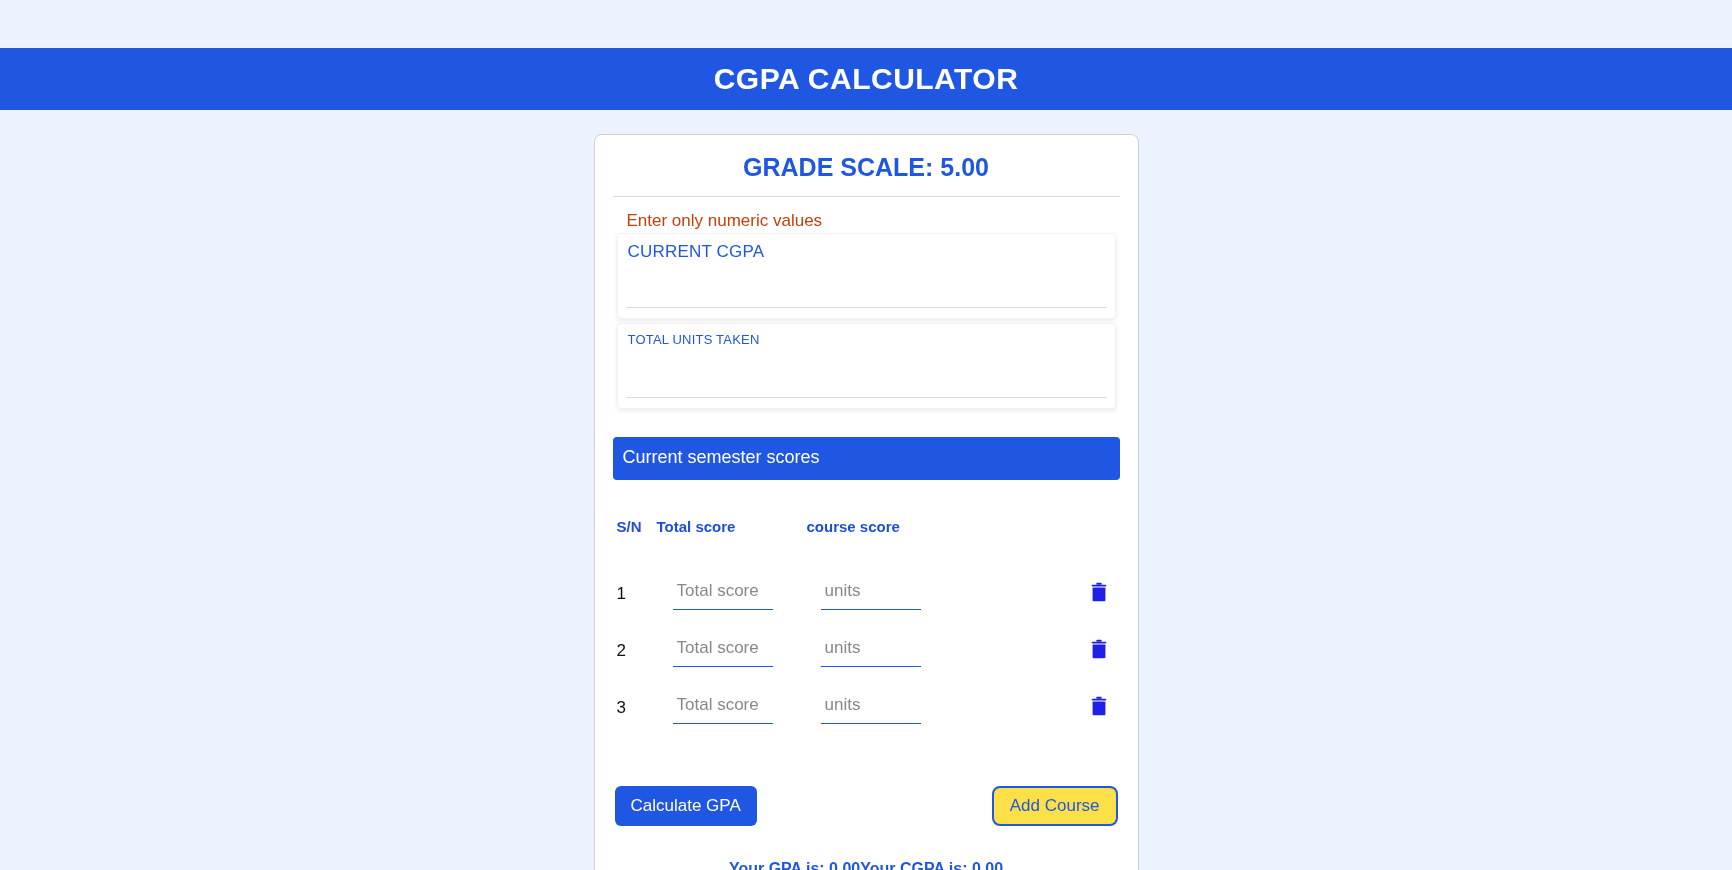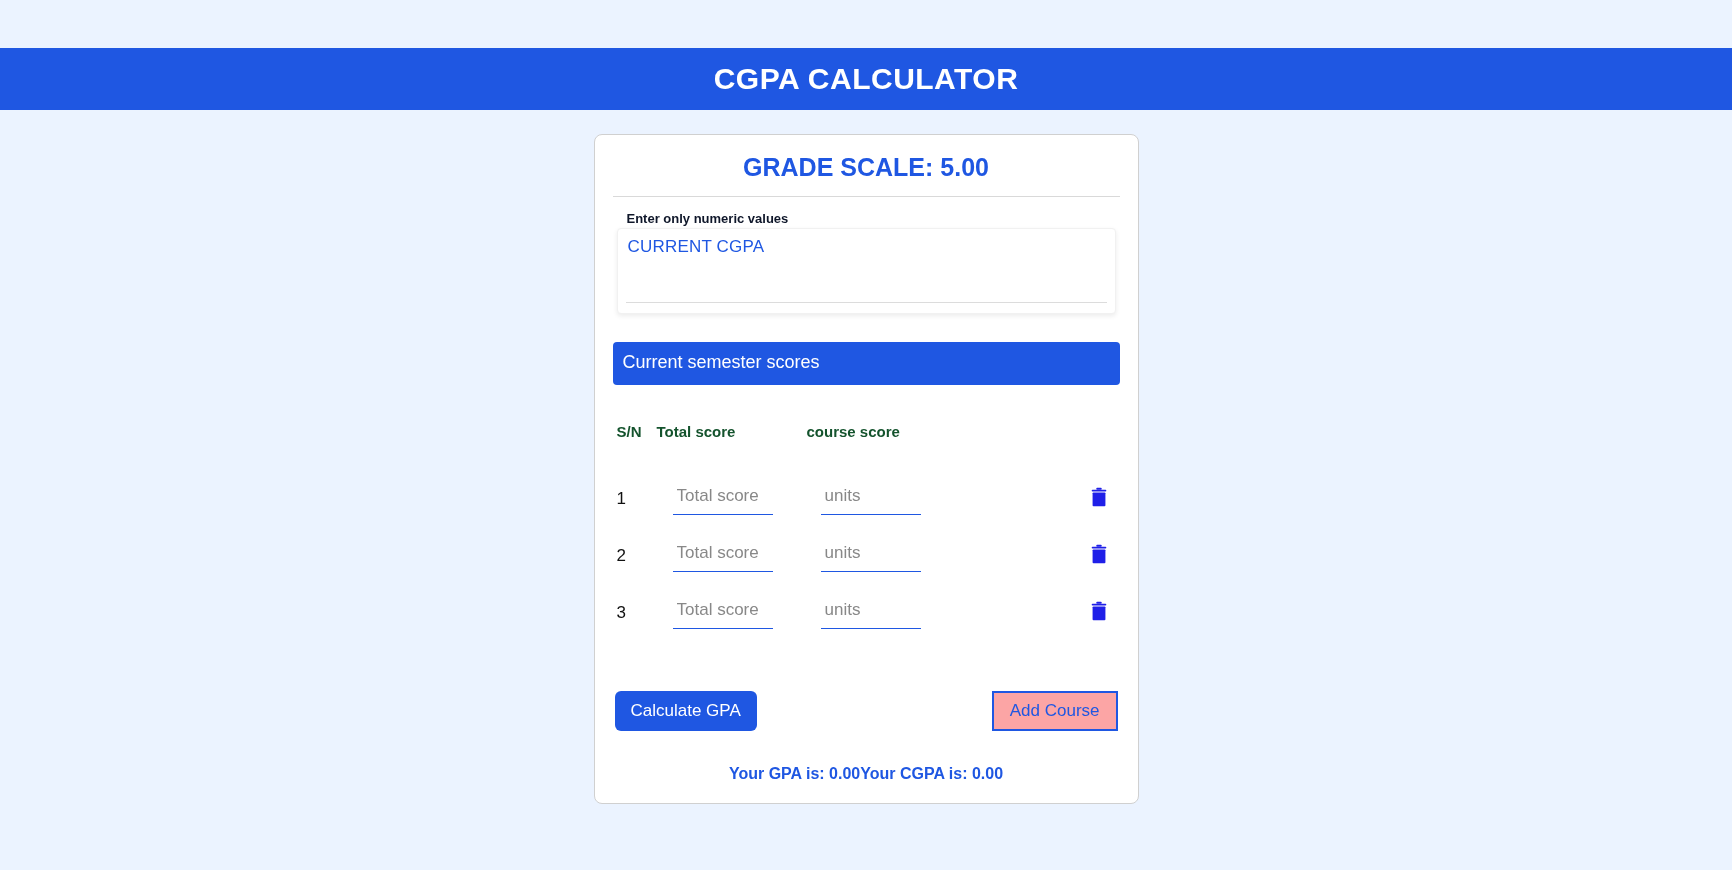--- a/index.html
+++ b/index.html
@@ -38,25 +38,24 @@
       font-size: 25px;
       font-weight: 800;
       padding-bottom: 14px;
     }
     hr.sep {
       border: none;
       border-top: 1px solid #d9d9d9;
       margin-bottom: 14px;
     }
     .warning {
-      color: #0f172a;
-      font-size: 13px;
+      color: #c2410c;
+      font-size: 17px;
       margin-bottom: 2px;
       padding-left: 14px;
-      font-weight: bold;
     }
     .input-pair {
       display: flex;
       gap: 4px;
       justify-content: space-between;
       padding: 0 4px;
       flex-direction: column;
     }
     .material-input {
       flex: 1;
@@ -98,21 +97,21 @@
       font-size: 18px;
       padding: 10px 10px 12px;
       border-radius: 4px;
       margin-top: 28px;
     }
     .table-head {
       display: flex;
       padding: 38px 4px 10px;
       font-size: 15px;
       font-weight: 700;
-      color: #14532d;
+      color: #1d4ed8;
     }
     .col-sn { width: 40px; }
     .col-score { width: 150px; }
     .col-units { width: 150px; }
     .rows {
       margin-top: 20px;
     }
     .course-row {
       display: flex;
       align-items: center;
@@ -160,24 +159,24 @@
     .btn-primary {
       background: #1f57e2;
       color: white;
       border: none;
       border-radius: 6px;
       padding: 10px 16px;
       font-size: 17px;
       cursor: pointer;
     }
     .btn-outline {
-      background: #fca5a5;
+      background: #fde047;
       color: #1f57e2;
       border: 2px solid #1f57e2;
-      border-radius: 0;
+      border-radius: 8px;
       padding: 8px 16px;
       font-size: 17px;
       cursor: pointer;
     }
     .result-row {
       display: flex;
       justify-content: center;
       margin-top: 34px;
       padding: 0 2px;
     }
@@ -200,20 +199,25 @@
     <span>GRADE SCALE: </span><span>5.00</span>
   </h2>
 
   <hr class="sep">
 
   <div class="warning">Enter only numeric values</div>
 
   <div class="input-pair">
     <div class="material-input">
       <div class="label">CURRENT CGPA</div>
+      <input type="text" value="" style="">
+      <div class="underline"></div>
+    </div>
+    <div class="material-input small">
+      <div class="label">TOTAL UNITS TAKEN</div>
       <input type="text" value="" style="">
       <div class="underline"></div>
     </div>
   </div>
 
   <div class="banner">Current semester scores</div>
 
   <div class="table-head">
     <div class="col-sn">S/N</div>
     <div class="col-score">Total score</div>

